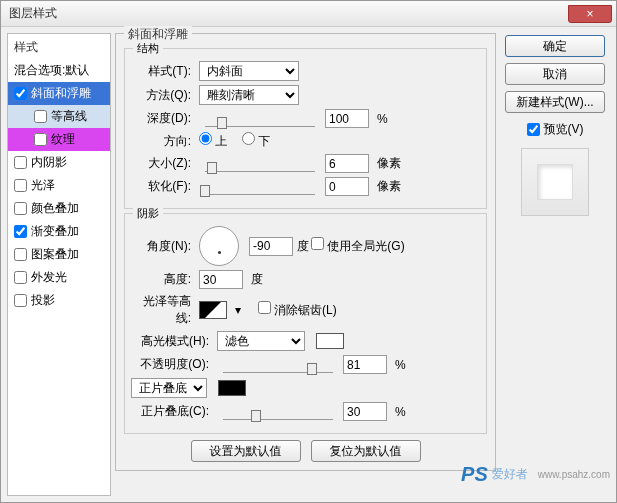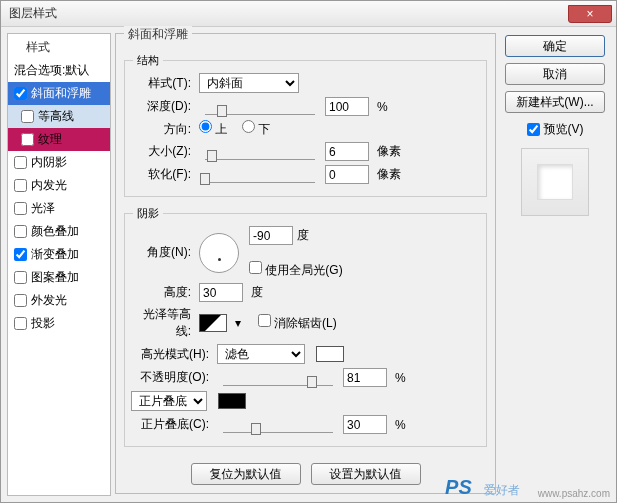--- a/index.html
+++ b/index.html
@@ -3,30 +3,30 @@
 <meta charset="utf-8">
 <style>
 *{box-sizing:border-box;font-family:"Microsoft YaHei","SimSun",sans-serif;font-size:12px;margin:0;padding:0}
 body{background:#f0f0f0}
 .window{width:617px;height:503px;background:#f0f0f0;border:1px solid #999;position:relative}
 .titlebar{height:26px;background:linear-gradient(#fafafa,#e6e6e6);border-bottom:1px solid #ccc;display:flex;align-items:center;justify-content:space-between;padding-left:8px}
 .titlebar .title{color:#333}
 .close-btn{width:44px;height:18px;background:#c75050;border:1px solid #a03030;color:#fff;display:flex;align-items:center;justify-content:center;margin-right:4px;border-radius:0 0 3px 3px;cursor:pointer}
 .body{display:flex;padding:6px;gap:4px;height:calc(100% - 26px);position:relative}
 .left-panel{width:104px;border:1px solid #bbb;background:#fff;padding:2px 0}
-.left-panel .hdr{padding:3px 18px;color:#333}
+.left-panel .hdr{padding:3px 6px;color:#333}
 .left-panel .row{display:flex;align-items:center;padding:3px 6px;cursor:pointer}
 .left-panel .row.sel{background:#3875d7;color:#fff}
-.left-panel .row.sub{padding-left:13px;background:#d0e0f0}
-.left-panel .row.sub.hl{background:#be185d}
+.left-panel .row.sub{padding-left:26px;background:#d0e0f0}
+.left-panel .row.sub.hl{background:#d946ef}
 .left-panel input[type=checkbox]{margin-right:4px}
 .center{flex:1;display:flex;flex-direction:column;gap:4px}
 .grp{border:1px solid #bbb;position:relative;padding:10px 8px 8px 8px}
 .grp>.lbl{position:absolute;top:-8px;left:8px;background:#f0f0f0;padding:0 4px;color:#333}
-.sgrp{border:1px solid #ccc;padding:8px 6px;margin:16px 0;position:relative}
+.sgrp{border:1px solid #ccc;padding:8px 6px;margin:4px 0;position:relative}
 .sgrp>.lbl{position:absolute;top:-8px;left:8px;background:#f0f0f0;padding:0 4px;font-size:11px}
 .frow{display:flex;align-items:center;margin:4px 0;gap:4px}
 .frow .flabel{width:60px;text-align:right;margin-right:4px}
 select,input[type=text]{border:1px solid #999;background:#fff;padding:1px 3px;height:19px}
 select{height:20px}
 .slider{flex:1;max-width:110px;height:16px;position:relative;border-bottom:1px solid #999;margin:0 6px}
 .slider .thumb{position:absolute;top:6px;width:10px;height:12px;background:#eee;border:1px solid #777;transform:translateX(-50%)}
 .num{width:44px;text-align:left}
 .unit{margin-left:4px}
 .right-panel{width:110px;display:flex;flex-direction:column;gap:6px;align-items:center;padding-top:2px}
@@ -35,21 +35,21 @@
 .preview-chk{display:flex;align-items:center;gap:4px;margin-top:2px}
 .preview-box{width:68px;height:68px;background:linear-gradient(#f2f2f2,#e6e6e6);border:1px solid #ccc;display:flex;align-items:center;justify-content:center;margin-top:4px}
 .preview-inner{width:36px;height:36px;background:#fff;border:1px solid #ddd;box-shadow:inset 2px 2px 4px rgba(0,0,0,.15)}
 .angle-dial{width:40px;height:40px;border:1px solid #999;border-radius:50%;background:#fff;position:relative;margin-right:6px}
 .angle-dial .dot{position:absolute;width:3px;height:3px;background:#333;border-radius:50%;left:18px;top:24px}
 .swatch{width:28px;height:16px;border:1px solid #555;display:inline-block}
 .gloss-sw{width:28px;height:18px;border:1px solid #555;background:linear-gradient(135deg,#000 49%,#fff 51%);display:inline-block;margin-right:2px}
 .mini-arrow{width:10px;display:inline-block;text-align:center}
 .btm-btns{display:flex;gap:10px;justify-content:center;margin-top:6px}
 .btm-btns .btn{width:110px}
-.watermark{position:absolute;right:6px;bottom:3px;color:#7faeda;font-size:14px;font-family:Arial;display:flex;align-items:flex-end;gap:12px}
+.watermark{position:absolute;right:6px;bottom:16px;color:#7faeda;font-size:14px;font-family:Arial;display:flex;align-items:center;gap:4px}
 .watermark .ps{color:#2a7abf;font-weight:bold;font-size:20px;font-style:italic}
 .watermark .url{font-size:10px;color:#999;margin-left:6px}
 </style>
 </head>
 <body>
 
 <div class="window">
   <div class="titlebar">
     <span class="title">图层样式</span>
     <div class="close-btn">
@@ -74,24 +74,20 @@
           <div class="row sub hl">
             <input type="checkbox" style="">
             <span>纹理</span>
           </div>
           <div class="row">
             <input type="checkbox" style="">
             <span>内阴影</span>
           </div>
           <div class="row">
             <input type="checkbox" style="">
-            <span>内发光</span>
-          </div>
-          <div class="row">
-            <input type="checkbox" style="">
             <span>光泽</span>
           </div>
           <div class="row">
             <input type="checkbox" style="">
             <span>颜色叠加</span>
           </div>
           <div class="row">
             <input type="checkbox" checked="" style="">
             <span>渐变叠加</span>
           </div>
@@ -113,20 +109,24 @@
     <div class="center">
       <div class="grp">
         <span class="lbl">斜面和浮雕</span>
         <div class="sgrp">
           <span class="lbl">结构</span>
           <div class="frow">
               <span class="flabel">样式(T):</span>
               <select style="width:100px"><option>内斜面</option></select>
             </div>
           <div class="frow">
+              <span class="flabel">方法(Q):</span>
+              <select style="width:100px"><option>雕刻清晰</option></select>
+            </div>
+          <div class="frow">
               <span class="flabel">深度(D):</span>
               <div class="slider">
                 <div class="thumb" style="left:15%"></div>
               </div>
               <input class="num" type="text" value="100" style="">
               <span class="unit">%</span>
             </div>
           <div class="frow"><span class="flabel">方向:</span><label><input type="radio" name="dir" checked="" style=""> <span>上</span></label>&nbsp;&nbsp;<label><input type="radio" name="dir" style=""> <span>下</span></label></div>
           <div class="frow">
               <span class="flabel">大小(Z):</span>
@@ -145,21 +145,21 @@
               <span class="unit">像素</span>
             </div>
         </div>
         <div class="sgrp">
           <span class="lbl">阴影</span>
           <div class="frow">
             <span class="flabel">角度(N):</span>
             <div class="angle-dial">
                 <div class="dot"></div>
               </div>
-            <div style="display:flex;flex-direction:column;gap:16px">
+            <div style="display:flex;flex-direction:row;gap:2px">
               <div style="display:flex;align-items:center;gap:4px">
                   <input class="num" type="text" value="-90" style="">
                   <span>度</span>
                 </div>
               <label><input type="checkbox" style=""> <span>使用全局光(G)</span></label>
             </div>
           </div>
           <div class="frow">
               <span class="flabel">高度:</span>
               <input class="num" type="text" value="30" style="">
@@ -180,24 +180,24 @@
               <span class="flabel" style="width:78px">正片叠底(C):</span>
               <div class="slider">
                 <div class="thumb" style="left:30%"></div>
               </div>
               <input class="num" type="text" value="30" style="">
               <span class="unit">%</span>
             </div>
         </div>
         <div class="btm-btns">
           <div class="btn">
+              <span>设置为默认值</span>
+            </div>
+          <div class="btn">
               <span>复位为默认值</span>
-            </div>
-          <div class="btn">
-              <span>设置为默认值</span>
             </div>
         </div>
       </div>
     </div>
 
     <div class="right-panel">
       <div class="btn primary">
           <span>确定</span>
         </div>
       <div class="btn">

